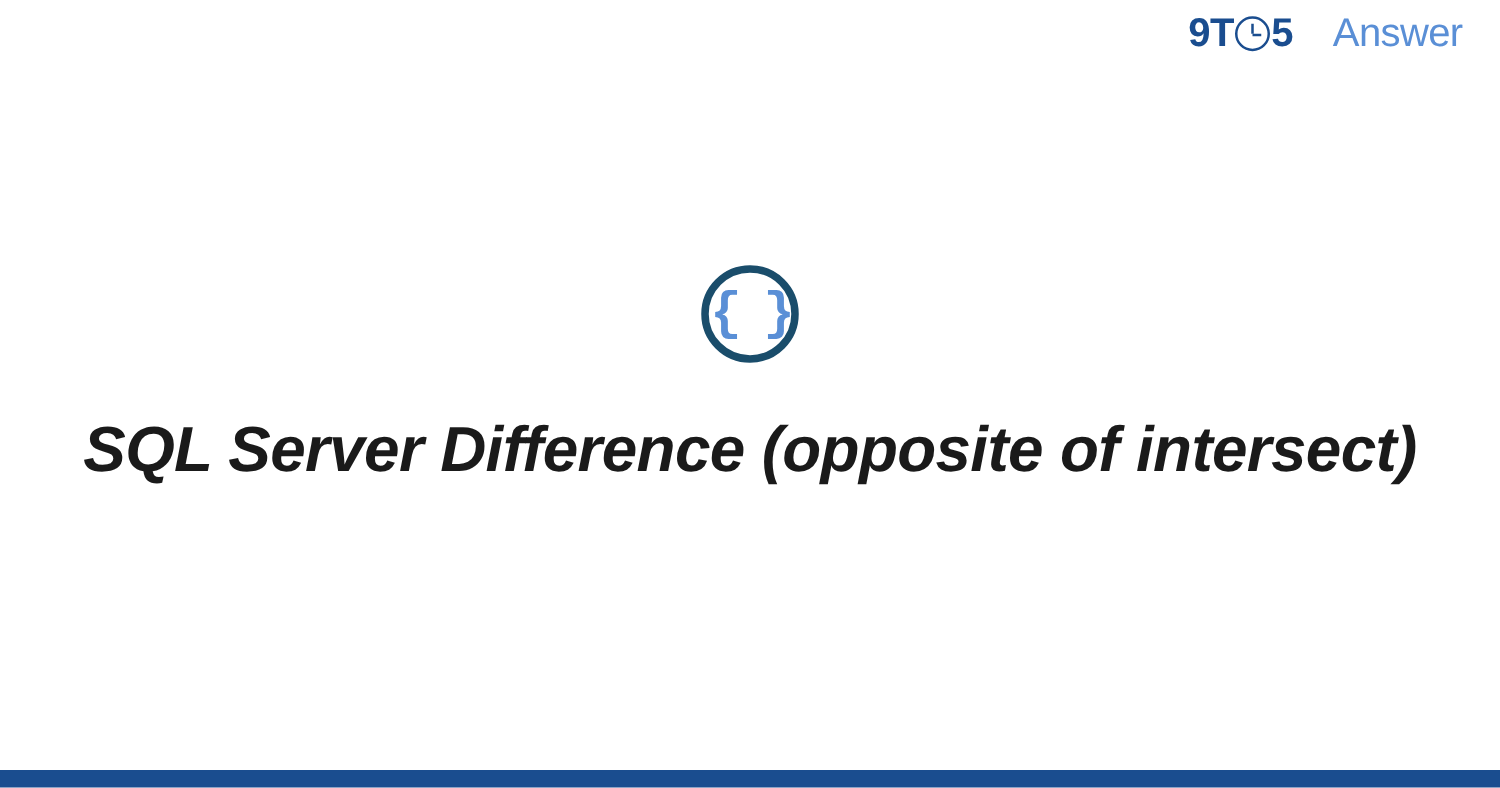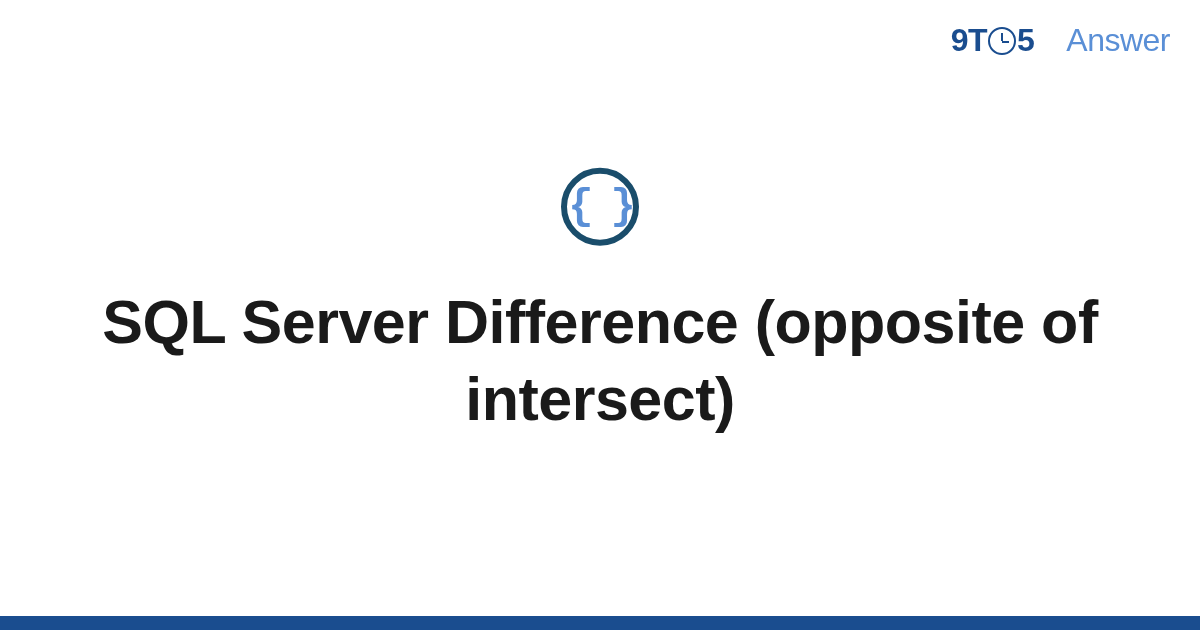--- a/index.html
+++ b/index.html
@@ -10,21 +10,21 @@
     body {
       width: 1200px;
       height: 630px;
       background: #ffffff;
       font-family: -apple-system, BlinkMacSystemFont, "Segoe UI", Helvetica, Arial, sans-serif;
       position: relative;
       overflow: hidden;
     }
     .logo {
       position: absolute;
-      top: 22px;
+      top: 8px;
       right: 30px;
       font-size: 32px;
       font-weight: 600;
       letter-spacing: -0.5px;
       display: flex;
       align-items: center;
     }
     .logo-9t {
       color: #1a4d8f;
       font-weight: 700;
@@ -90,25 +90,26 @@
     }
     .code-braces {
       font-size: 42px;
       font-weight: 700;
       color: #5a8fd6;
       font-family: "Courier New", monospace;
       letter-spacing: -4px;
       line-height: 1;
     }
     .title {
-      font-size: 61px;
+      font-size: 51px;
       font-weight: 700;
       color: #1a1a1a;
       line-height: 1.25;
       letter-spacing: -0.5px;
+      font-style: italic;
     }
     .bottom-bar {
       position: absolute;
       bottom: 0;
       left: 0;
       width: 100%;
       height: 14px;
       background: #1a4d8f;
     }
   </style>

